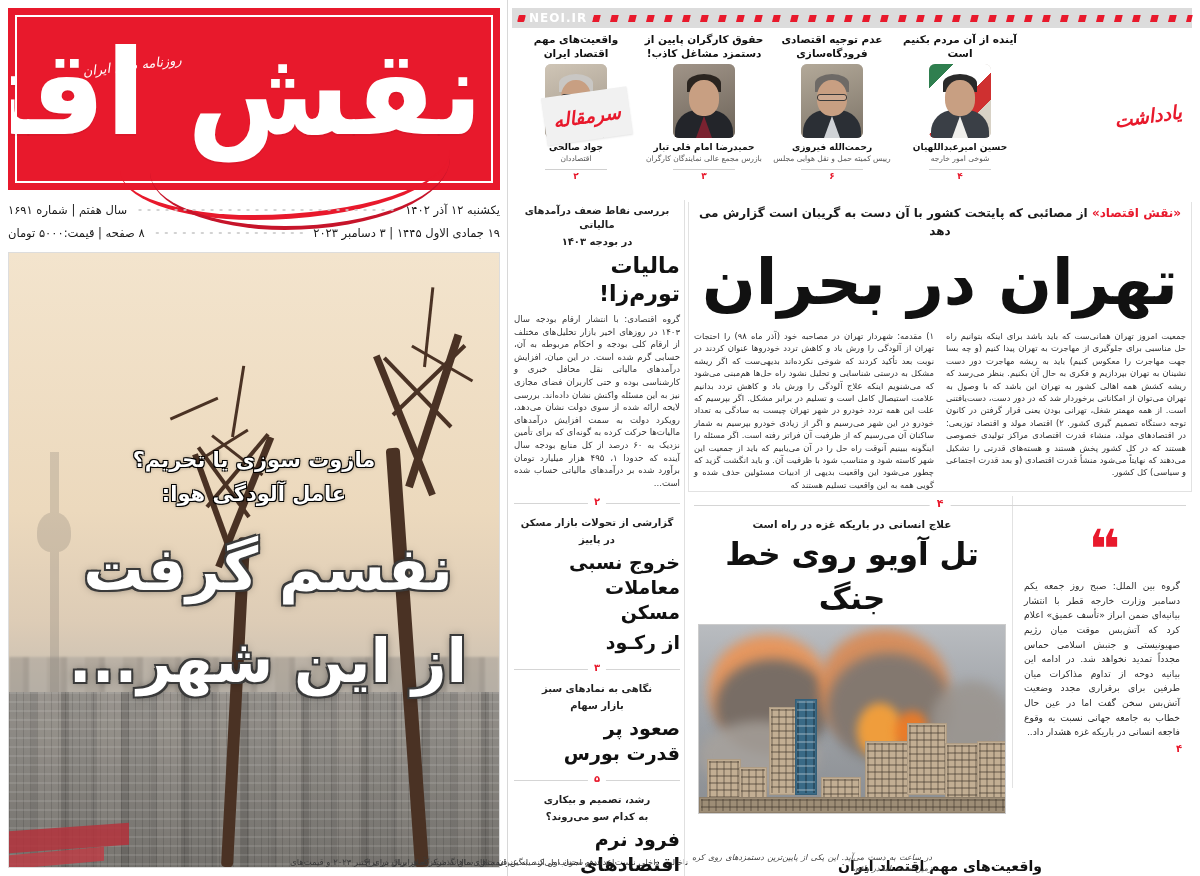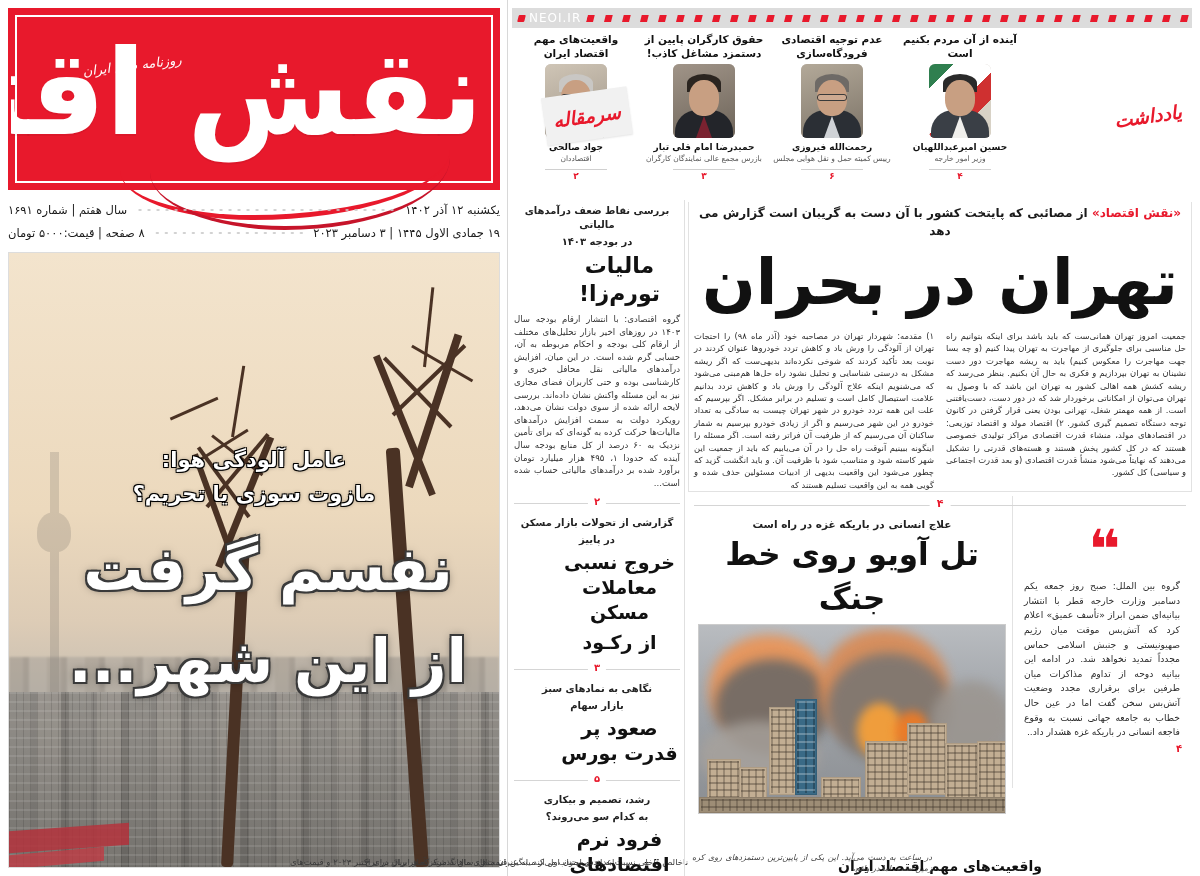--- a/index.html
+++ b/index.html
@@ -220,21 +220,21 @@
   }
   .neoi-bar {
     position: absolute; left: 0; top: 0; width: 680px; height: 20px;
     background: #dcdcdc;
     display: flex; align-items: center;
     direction: ltr;
   }
   .neoi-logo {
     display: flex; align-items: center; gap: 4px;
     padding: 0 6px 0 6px;
-    font-size: 12px; font-weight: normal; color: #ffffff;
+    font-size: 12px; font-weight: bold; color: #ffffff;
     letter-spacing: 1px;
   }
   .neoi-dot {
     width: 7px; height: 7px; background: #e8192c; border-radius: 1px;
     transform: skewX(-14deg);
   }
   .neoi-dots {
     flex: 1; height: 100%;
     background-image: linear-gradient(90deg, #e8192c 0 7px, transparent 7px 18px);
     background-size: 18px 7px;
@@ -332,21 +332,21 @@
     width: 170px; height: 676px;
     padding: 4px 2px 0 2px;
     direction: rtl;
   }
   .kicker {
     font-size: 10px; line-height: 14px; font-weight: 700; color: #222;
     text-align: center; margin-bottom: 3px;
   }
   .mid-head {
     font-size: 22px; line-height: 28px; font-weight: 700; color: #111;
-    text-align: center; letter-spacing: -.5px; margin-bottom: 5px; margin-left: 45px;
+    text-align: right; letter-spacing: -.5px; margin-bottom: 5px; margin-left: 45px;
   }
   .mid-head.sm { font-size: 19px; line-height: 25px; }
   .mid-body {
     font-size: 8.6px; line-height: 12.6px; color: #333;
     text-align: justify; direction: rtl;
   }
   .mid-rule {
     position: relative;
     height: 14px; margin: 7px 0 6px;
   }
@@ -561,22 +561,22 @@
         <div class="tree" style="left:382px;bottom:452px;width:4px;height:100px;transform:rotate(46deg);"></div>
         <div class="tree" style="left:440px;bottom:440px;width:4px;height:96px;transform:rotate(-44deg);"></div>
         <div class="tree" style="left:414px;bottom:500px;width:3px;height:80px;transform:rotate(6deg);"></div>
         <div class="tree" style="left:462px;bottom:486px;width:3px;height:70px;transform:rotate(-60deg);"></div>
       </div>
 
       <div class="red-rail"></div>
       <div class="red-rail2"></div>
 
       <div class="photo-kicker">
+        <div>مازوت سوزی یا تحریم؟</div>
         <div>عامل آلودگی هوا:</div>
-        <div>مازوت سوزی یا تحریم؟</div>
       </div>
       <div class="photo-head">
         <span>نفسم گرفت</span>
         <span>از این شهر...</span>
       </div>
     </div>
 
     <div class="bottom-caption">ناخالص داخلی نسبت به هدف اجتناب می‌کند. به عنوان مثال، سال گذشته که هر ریال در نرخ</div>
   </div>
 
@@ -652,21 +652,21 @@
         <div class="thumb-photo">
           <div class="face">
             <div class="bg" style="background:linear-gradient(135deg,#2f7f4f 0 18%, #ffffff 18% 52%, #cf3030 52% 72%, #d8d2c6 72% 100%);"></div>
             <div class="body" style="background:#3a3f46;"></div>
             <div class="shirt" style="background:#f0efec;"></div>
             <div class="hair" style="background:#2a2a2a;"></div>
             <div class="head"></div>
           </div>
         </div>
         <div class="thumb-name">حسین امیرعبداللهیان</div>
-        <div class="thumb-role">وزیر امور خارجه</div>
+        <div class="thumb-role">شوخی امور خارجه</div>
         <div class="thumb-rule"></div>
         <div class="page-num">۴</div>
       </div>
 
     </div>
   </div>
 
   <div class="label-stamp stamp-sarmaghale">سرمقاله</div>
   <div class="label-stamp stamp-yaddasht">یادداشت</div>
 

